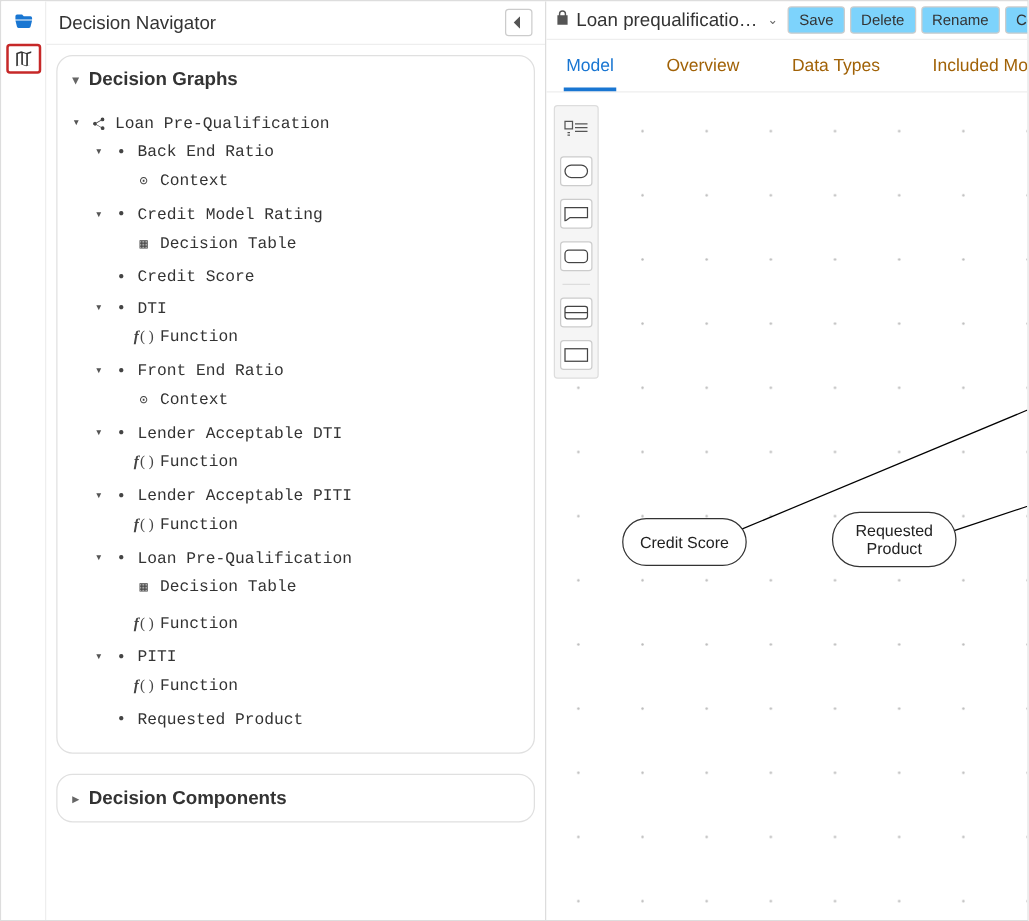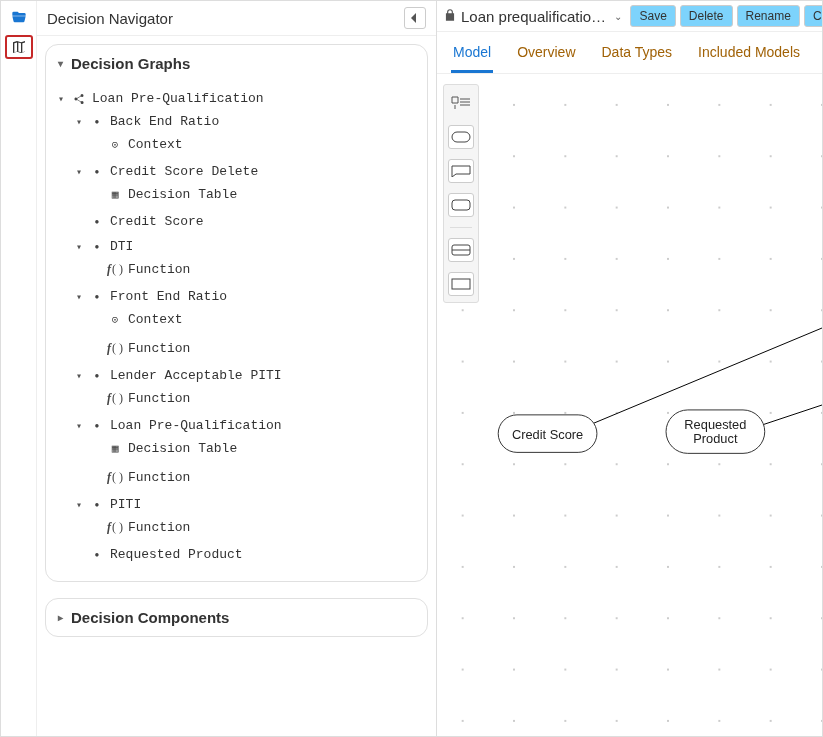--- a/index.html
+++ b/index.html
@@ -31,21 +31,21 @@
   .glyph.fn::before{content:"f";}
   .panel .tri{ font-size:10px; color:#666;}
   .panel.collapsed .tri::before{content:"▸";}
   .panel .tri::before{content:"▾";}
 
   .editor{ flex:1; display:flex; flex-direction:column; overflow:hidden; position:relative;}
   .ed-top{ display:flex; align-items:center; padding:4px 6px; gap:4px; border-bottom:1px solid #eee;}
   .ed-top .title{ display:flex; align-items:center; gap:4px; font-size:15px; flex:0 0 auto; max-width:230px;}
   .ed-top .btn{ border:1px solid #ccc; padding:3px 8px; border-radius:3px; background:#7dd3fc; font-size:12px; cursor:pointer; color:#333;}
   .ed-top .dd{ font-size:10px; color:#666; cursor:pointer; padding:0 4px;}
-  .tabs{ display:flex; gap:22px; padding:8px 14px 0 14px; border-bottom:1px solid #eee;}
+  .tabs{ display:flex; gap:38px; padding:8px 14px 0 14px; border-bottom:1px solid #eee;}
   .tab{ padding:4px 2px 10px 2px; cursor:pointer; color:#a16207; font-size:14px; white-space:nowrap;}
   .tab.active{ color:#1976d2; border-bottom:3px solid #1976d2;}
   .canvas-wrap{flex:1; position:relative; overflow:hidden;}
   .palette{ position:absolute; top:10px; left:6px; width:36px; background:#f5f5f5; border:1px solid #ddd; border-radius:3px; display:flex; flex-direction:column; gap:10px; padding:6px 4px; z-index:5;}
   .palette .tool{ height:24px; display:flex; align-items:center; justify-content:center; border:1px solid #ccc; background:#fff; border-radius:3px; cursor:pointer;}
   .palette .tool.first{border:none; background:transparent;}
   .palette hr{border:none; border-top:1px solid #ddd; margin:0 2px;}
   .canvas{ width:100%; height:100%;}
   .canvas svg{width:100%; height:100%; display:block;}
   .dotgrid{fill:#bbb;}
@@ -113,21 +113,21 @@
                           <span class="glyph ctx"></span>
                           <span>Context</span>
                         </div>
                       </li>
                     </ul>
                   </li>
                   <li>
                     <div class="row">
                       <span class="caret down"></span>
                       <span class="glyph dot"></span>
-                      <span>Credit Score Delete</span>
+                      <span>Credit Model Rating</span>
                     </div>
                     <ul>
                       <li>
                         <div class="row">
                           <span class="caret none"></span>
                           <span class="glyph table"></span>
                           <span>Decision Table</span>
                         </div>
                       </li>
                     </ul>
@@ -165,20 +165,25 @@
                       <li>
                         <div class="row">
                           <span class="caret none"></span>
                           <span class="glyph ctx"></span>
                           <span>Context</span>
                         </div>
                       </li>
                     </ul>
                   </li>
                   <li>
+                    <div class="row">
+                      <span class="caret down"></span>
+                      <span class="glyph dot"></span>
+                      <span>Lender Acceptable DTI</span>
+                    </div>
                     <ul>
                       <li>
                         <div class="row">
                           <span class="caret none"></span>
                           <span class="glyph fn"></span>
                           <span>Function</span>
                         </div>
                       </li>
                     </ul>
                   </li>

